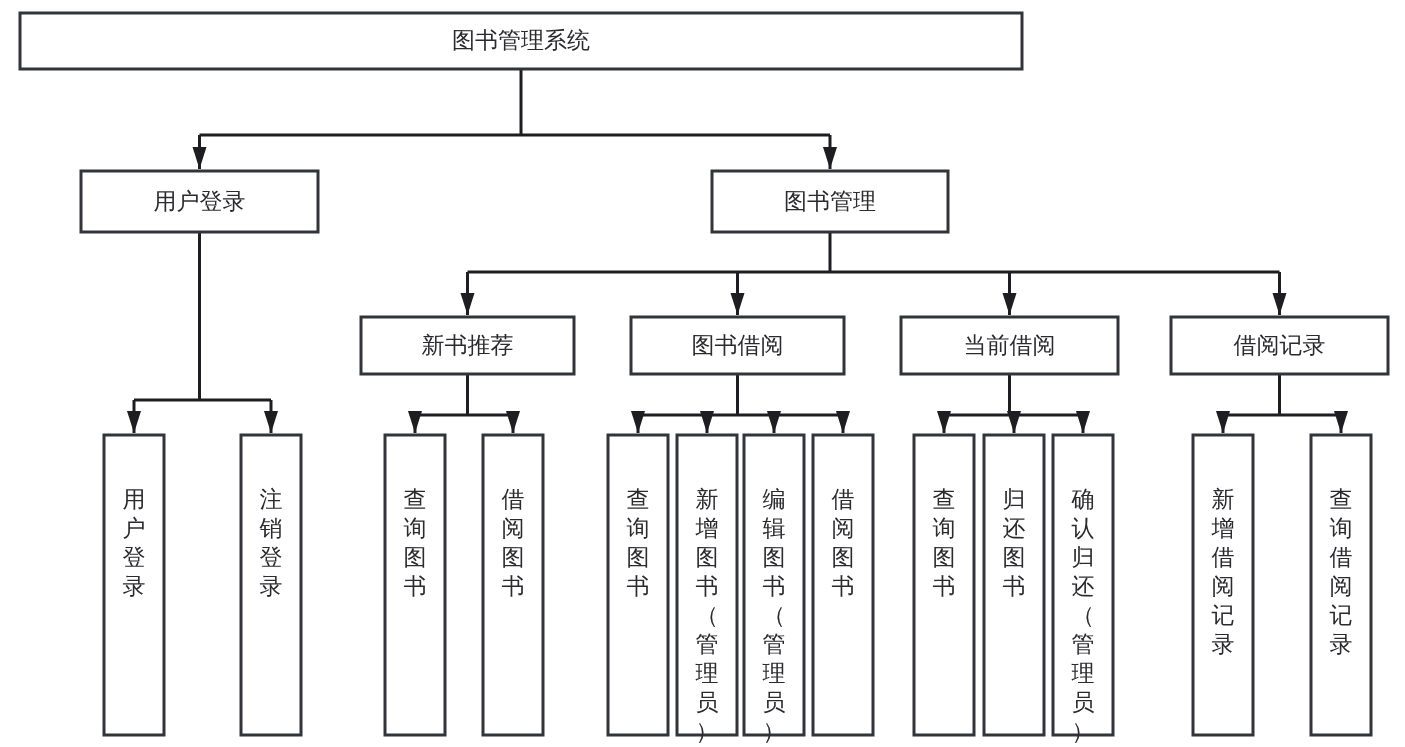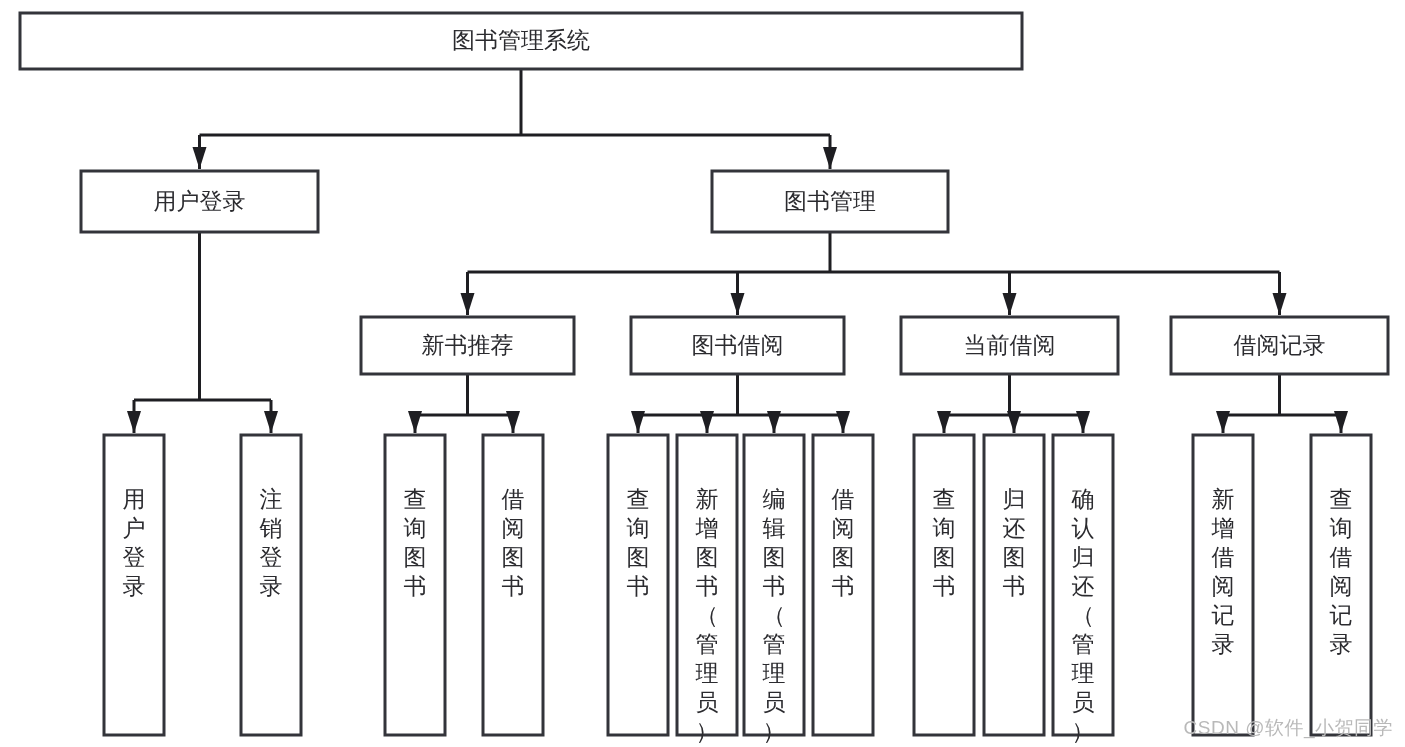--- a/index.html
+++ b/index.html
@@ -202,14 +202,13 @@
         <g>
           <rect x="1193" y="435" width="60" height="300" class="node-box"></rect>
           <text x="1223" y="507" class="node-label-v"><tspan x="1223" dy="0">新</tspan><tspan x="1223" dy="29">增</tspan><tspan x="1223" dy="29">借</tspan><tspan x="1223" dy="29">阅</tspan><tspan x="1223" dy="29">记</tspan><tspan x="1223" dy="29">录</tspan></text>
         </g>
         <g>
           <rect x="1311" y="435" width="60" height="300" class="node-box"></rect>
           <text x="1341" y="507" class="node-label-v"><tspan x="1341" dy="0">查</tspan><tspan x="1341" dy="29">询</tspan><tspan x="1341" dy="29">借</tspan><tspan x="1341" dy="29">阅</tspan><tspan x="1341" dy="29">记</tspan><tspan x="1341" dy="29">录</tspan></text>
         </g>
       </g>
   </svg>
-  <div class="watermark-text">CSDN @软件_小贺同学</div>
 </div>
 
 </body></html>

